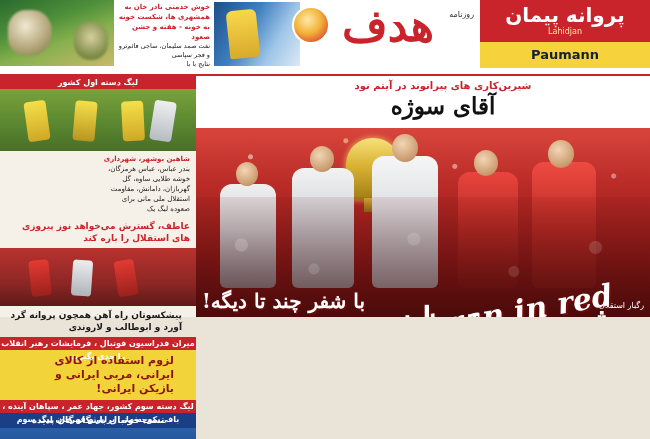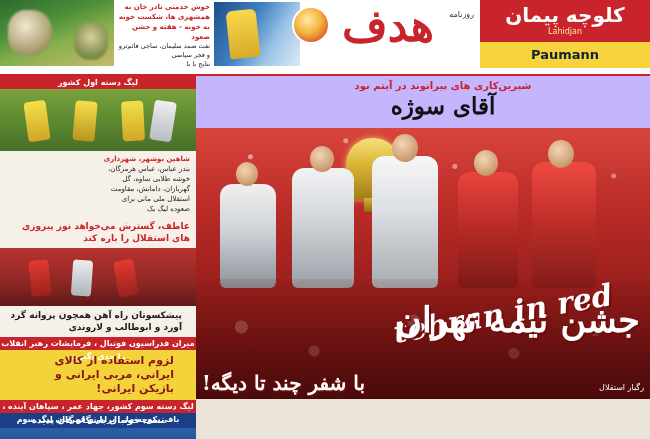--- a/index.html
+++ b/index.html
@@ -4,21 +4,21 @@
 <style>
   html,body{margin:0;padding:0;}
   body{
     width:650px;height:439px;
     background:#e9e3d8;
     font-family:"DejaVu Sans", sans-serif;
     overflow:hidden;
   }
   .page{
     position:relative;
-    width:650px;height:399px;
+    width:650px;height:317px;
     background:#f3efe6;
     box-sizing:border-box;
   }
 
   
   .masthead{
     position:absolute;left:0;top:0;width:650px;height:74px;
     background:#ffffff;
     border-bottom:2px solid #c9232b;
   }
@@ -178,21 +178,21 @@
   }
   .photo-blue .pl.a{left:24px;}
   .photo-blue .pl.b{left:58px;}
   .photo-blue .pl.c{left:92px;}
   .photo-blue .pl.d{left:126px;}
   .photo-blue .pl.e{left:158px;}
 
   
   .main{
     position:absolute;left:196px;top:76px;right:0;bottom:0;
-    background:#c4b5fd;
+    background:#ffffff;
     padding-left:40px;
   }
   .kicker{
     direction:rtl;text-align:center;color:#c9232b;
     font-size:10px;font-weight:bold;line-height:15px;padding-top:2px;
   }
   .bigtitle{
     direction:rtl;text-align:center;color:#111;
     font-size:23px;font-weight:bold;line-height:26px;
     font-family:"DejaVu Serif", serif;
@@ -308,21 +308,21 @@
     </div>
 
     <div class="mast-logo-circ"></div>
 
     <div class="mast-title">
       <div class="rooz">روزنامه</div>
       <div class="word">هدف</div>
     </div>
 
     <div class="mast-ad">
-      <div class="brand">کلوچه پیمان</div>
+      <div class="brand">پروانه پیمان</div>
       <div class="sub">Lahidjan</div>
       <div class="yellowbar">Paumann</div>
     </div>
 
   </div>
 
   <div class="leftcol">
 
     <div class="sec-head">لیگ دسته اول کشور</div>
 

